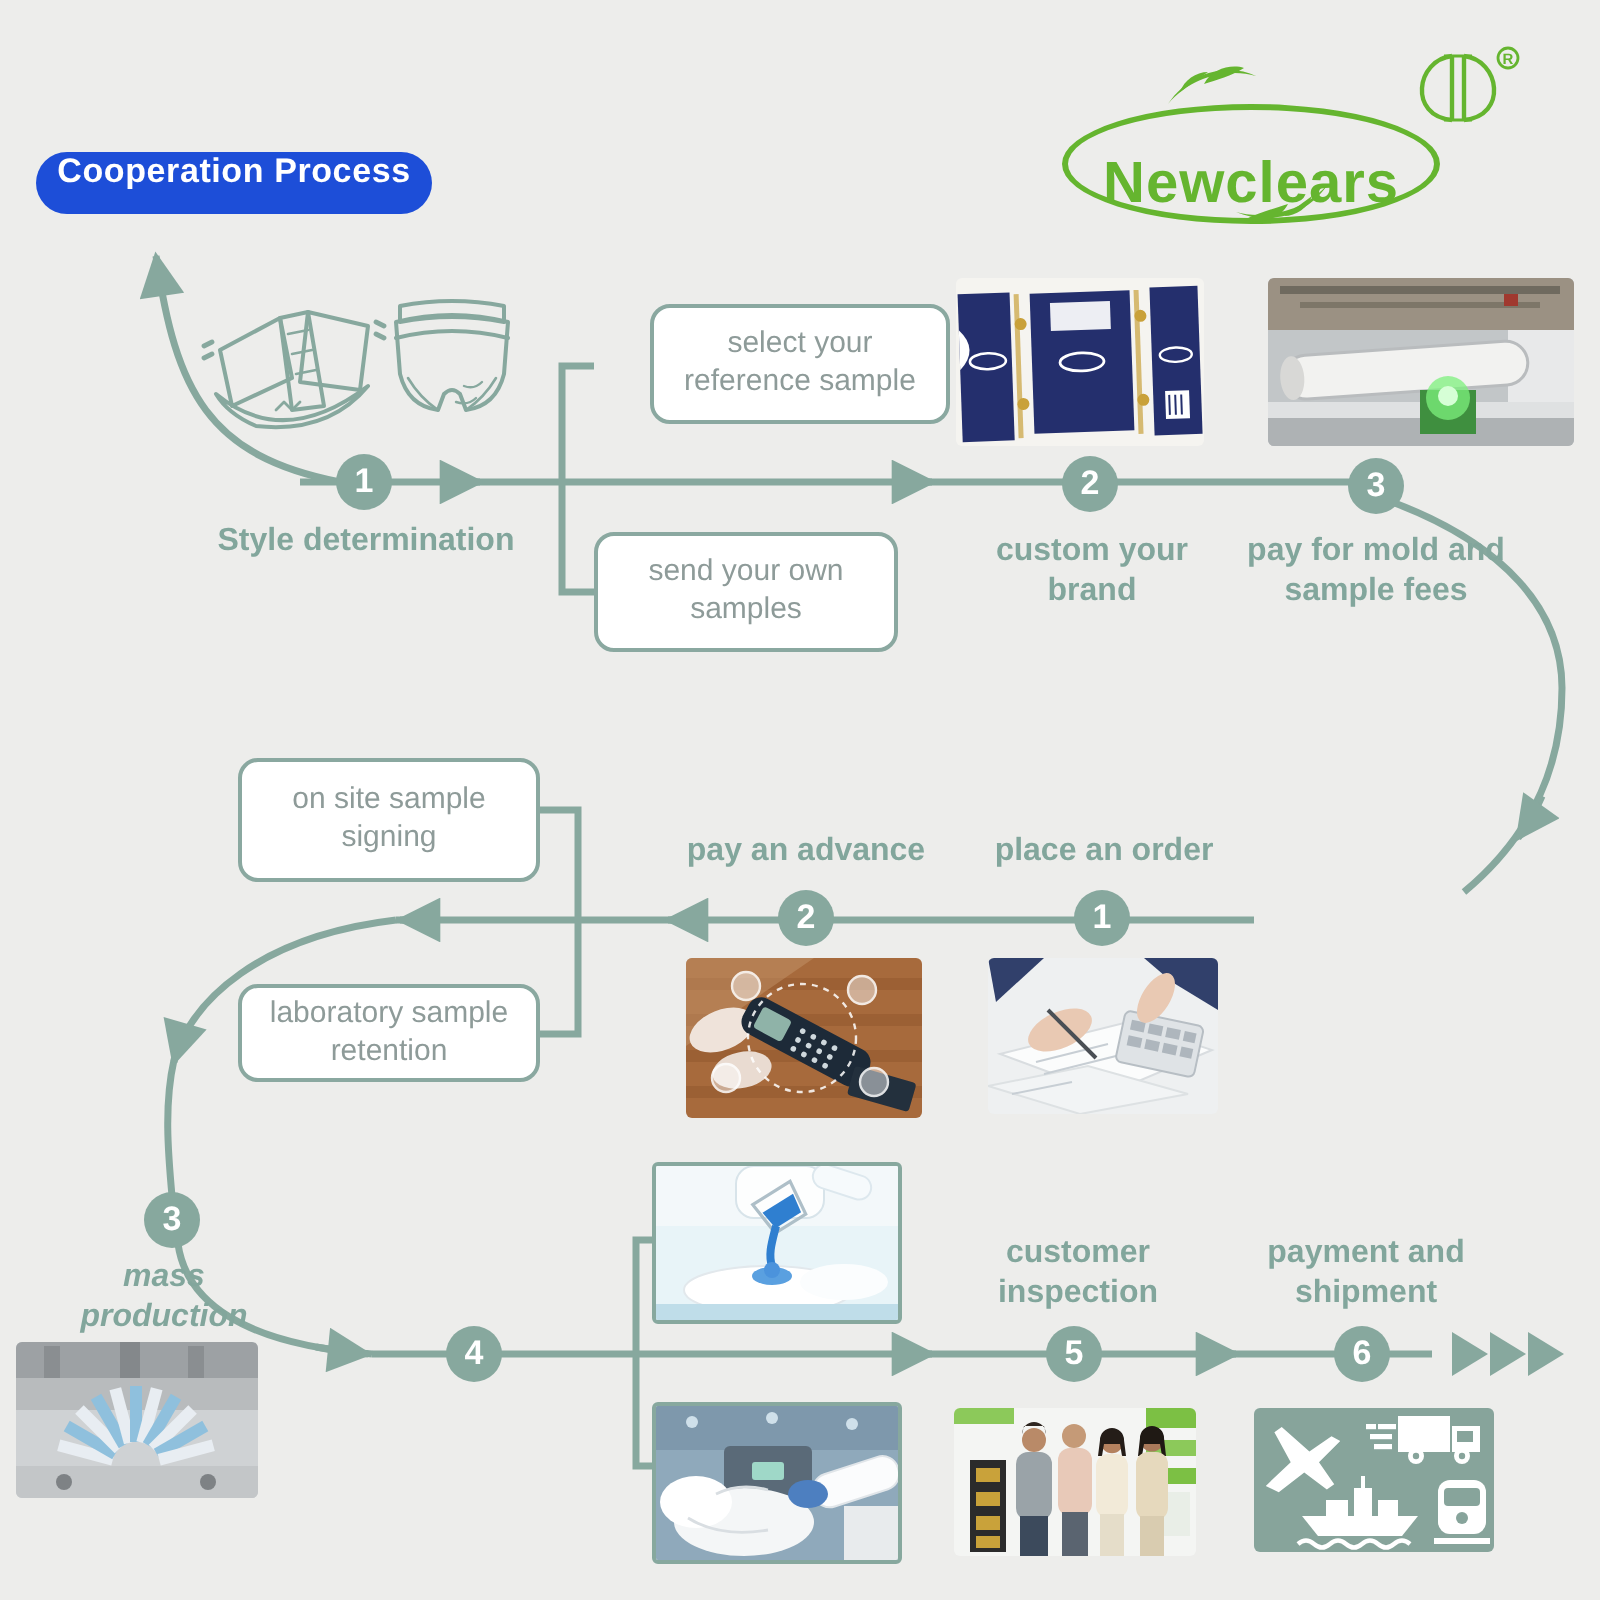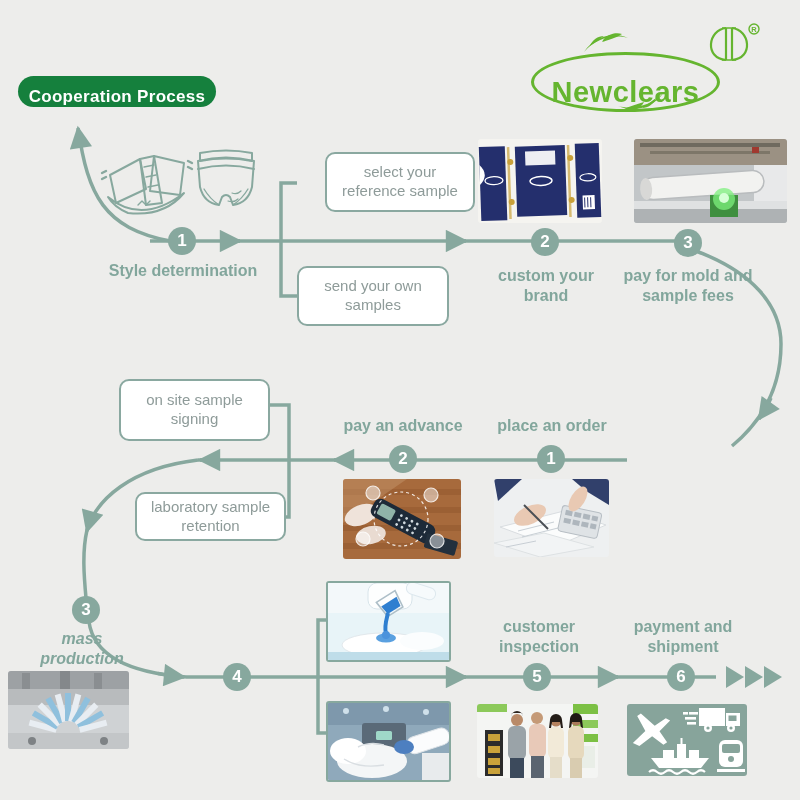--- a/index.html
+++ b/index.html
@@ -2,23 +2,23 @@
 <html><head>
 <meta charset="utf-8">
 <style>
   html,body{margin:0;padding:0;}
   body{background:#d8d8d8;font-family:"Liberation Sans", sans-serif;}
   .stage{position:relative;width:800px;height:800px;background:#ededeb;overflow:hidden;margin:0 auto;}
   .abs{position:absolute;}
   svg{display:block;}
 
   .badge{
-    position:absolute;background:#15803d;color:#ffffff;font-weight:bold;
+    position:absolute;background:#1d4ed8;color:#ffffff;font-weight:bold;
     font-size:17px;letter-spacing:.3px;border-radius:17px;
-    display:flex;align-items:flex-end;justify-content:center;white-space:nowrap;
+    display:flex;align-items:flex-start;justify-content:center;white-space:nowrap;
   }
   .circle{
     position:absolute;width:28px;height:28px;border-radius:50%;
     background:#87a89e;color:#fff;font-weight:bold;font-size:17px;
     display:flex;align-items:center;justify-content:center;z-index:4;
   }
   .lbl{
     position:absolute;color:#82a69c;font-weight:bold;font-size:16px;
     line-height:1.22;text-align:center;z-index:3;
   }
@@ -176,21 +176,21 @@
 
   <div class="optbox" style="left:297px;top:152px;width:150px;height:60px;margin-left:28px;">
     <span>select your reference sample</span>
   </div>
   <div class="optbox" style="left:297px;top:266px;width:152px;height:60px;">
     <span>send your own samples</span>
   </div>
   <div class="optbox" style="left:119px;top:379px;width:151px;height:62px;">
     <span>on site sample signing</span>
   </div>
-  <div class="optbox" style="left:119px;top:492px;width:151px;height:49px;margin-left:16px;">
+  <div class="optbox" style="left:119px;top:492px;width:151px;height:49px;">
     <span>laboratory sample retention</span>
   </div>
 
   <div class="photo" style="left:478px;top:139px;width:124px;height:84px;">
     <svg width="100%" height="100%" viewBox="0 0 124 84">
       <rect width="124" height="84" fill="#f5f4f0"></rect>
       <g transform="rotate(-2 62 42)">
         <rect x="2" y="6" width="26" height="74" fill="#242f6d"></rect>
         <path d="M2,44 q10,-10 0,-20 Z" fill="#ffffff"></path>
         <ellipse cx="16" cy="40" rx="9" ry="4" fill="none" stroke="#ffffff" stroke-width="1.3"></ellipse>

